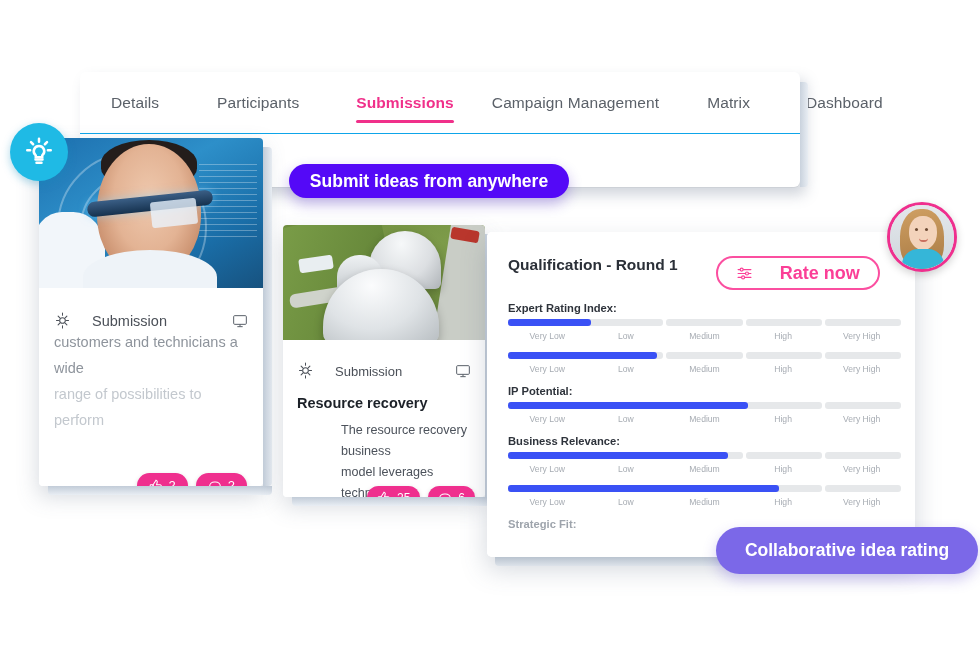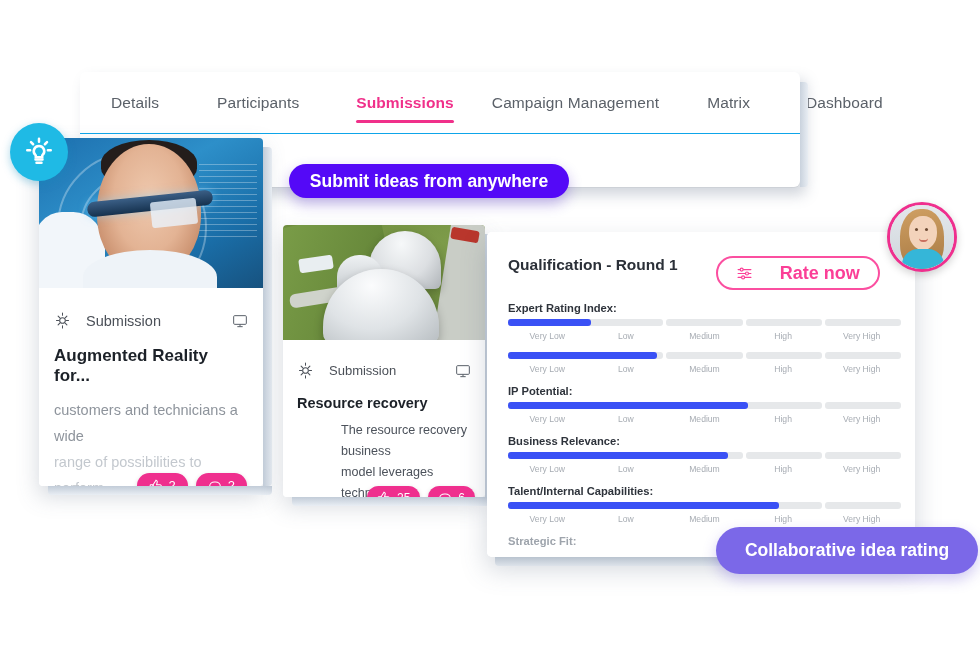--- a/index.html
+++ b/index.html
@@ -101,21 +101,21 @@
   }
   .badges { position: absolute; display: flex; gap: 8px; z-index: 5; }
   .badge {
     height: 25px; padding: 0 12px; border-radius: 13px; background: #ef2f8e;
     color: #fff; font-size: 13px; display: flex; align-items: center; gap: 6px;
     box-shadow: 0 2px 5px rgba(0,0,0,.17);
   }
   .badge svg { width: 14px; height: 14px; fill: none; stroke: #fff; stroke-width: 1.8; }
   #card1 .badges { right: 16px; bottom: -12px; }
   .meta { display: flex; align-items: center; justify-content: space-between; }
-  .meta .left { display: flex; align-items: center; gap: 15px; }
+  .meta .left { display: flex; align-items: flex-end; gap: 21px; }
   .meta .lbl { font-size: 14.5px; color: #4b5058; }
   .sunicon { width: 17px; height: 17px; display:block; }
   .sunicon path, .sunicon circle { stroke:#4b5058; fill:none; stroke-width:1.5; stroke-linecap:round; }
   .monicon { width: 16px; height: 16px; }
   .monicon rect, .monicon line { stroke:#5a6069; fill:none; stroke-width:1.5; }
   .cardtitle { font-weight: bold; color: #1c2128; }
   .cardbody { color: #4c525b; }
   #card1 .body { padding: 24px 15px 0 15px; }
   #card1 .cardtitle { font-size: 17px; margin: 17px 0 11px; }
   #card1 .cardbody p { font-size: 14.5px; line-height: 26px; }
@@ -289,21 +289,20 @@
                 <path d="M12 1.5v3M12 19.5v3M3.5 12h3M17.5 12h3M5.8 5.8l2.1 2.1M16.1 16.1l2.1 2.1M18.2 5.8l-2.1 2.1M7.9 16.1l-2.1 2.1"></path>
             </svg>
             <span class="lbl">Submission</span>
           </div>
           <svg class="monicon" viewBox="0 0 24 24">
               <rect x="2.5" y="4" width="19" height="13" rx="1.5"></rect>
               <line x1="12" y1="17" x2="12" y2="20"></line>
               <line x1="8" y1="20.5" x2="16" y2="20.5"></line>
             </svg>
         </div>
-        <div class="cardtitle">Augmented Reality for...</div>
         <div class="cardbody">
           <p class="f2">customers and technicians a wide</p>
           <p class="f3">range of possibilities to perform</p>
         </div>
       </div>
     </div>
   </div>
 
   <div class="card" id="card2">
     <div class="inner">
@@ -440,21 +439,20 @@
             </div>
             <div class="scale">
               <span>Very Low</span>
               <span>Low</span>
               <span>Medium</span>
               <span>High</span>
               <span>Very High</span>
             </div>
           </div>
           <div class="crit">
-            <div class="clabel">Talent/Internal Capabilities:</div>
             <div class="track">
               <div class="seg"></div>
               <div class="seg"></div>
               <div class="seg"></div>
               <div class="seg"></div>
               <div class="seg"></div>
               <div class="fill" style="width: 69%;"></div>
             </div>
             <div class="scale">
               <span>Very Low</span>

